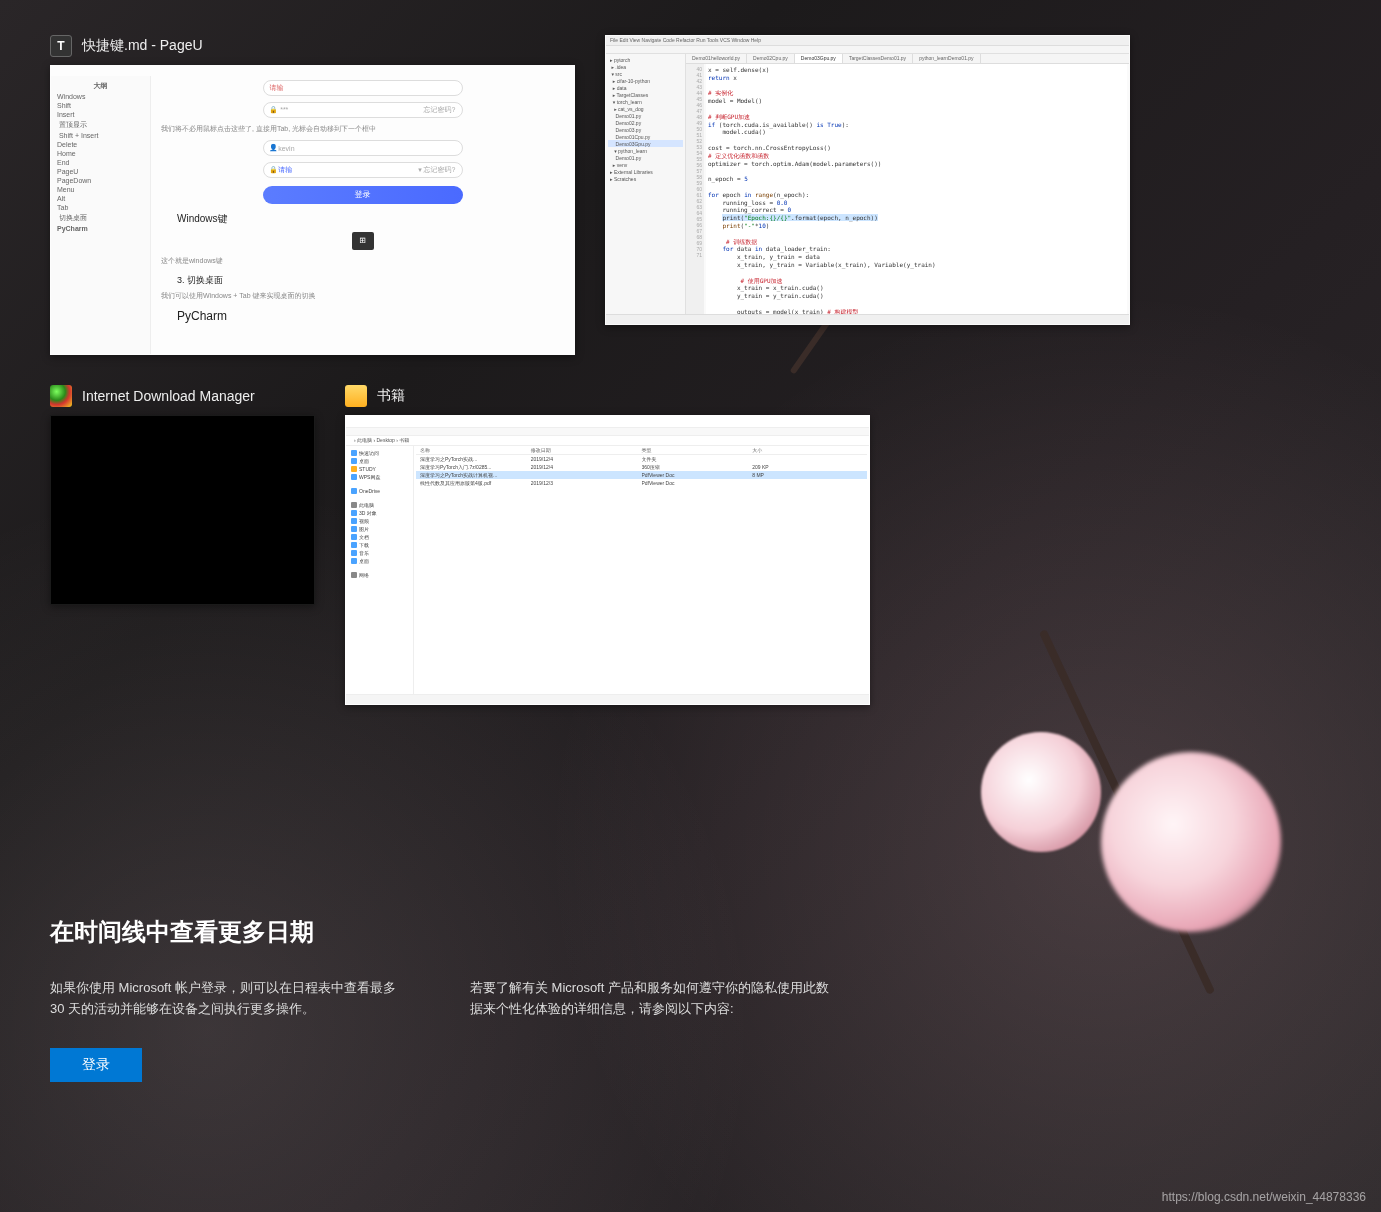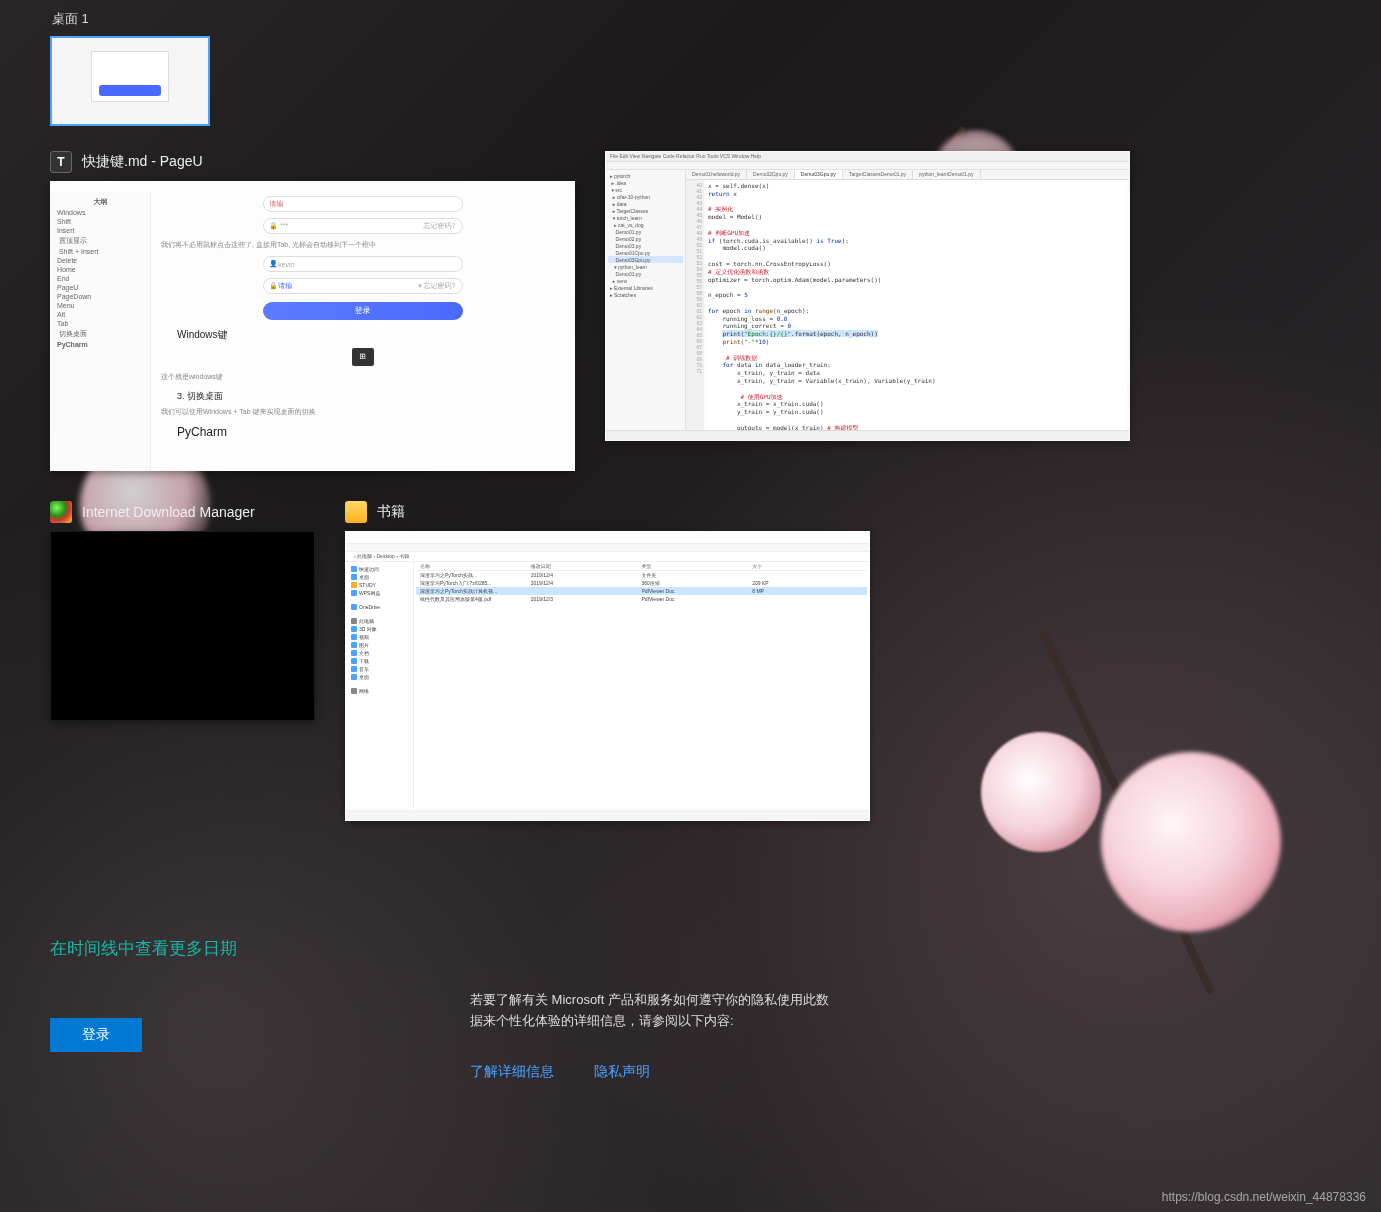--- a/index.html
+++ b/index.html
@@ -124,48 +124,41 @@
 .ex-main{position:absolute;left:70px;top:30px;right:2px;bottom:10px;background:#fff;font-size:5px;color:#444;}
 .ex-cols{display:flex;border-bottom:1px solid #eee;color:#666;padding:1px 4px;}
 .ex-cols span{flex:1;}
 .ex-row{display:flex;padding:1px 4px;}
 .ex-row span{flex:1;white-space:nowrap;overflow:hidden;}
 .ex-row.sel{background:#cce5ff;}
 .ex-status{position:absolute;bottom:0;left:0;right:0;height:10px;background:#f5f5f5;border-top:1px solid #eee;}
 
 
 .timeline-section { position:absolute; bottom:130px; left:50px; right:50px; }
-.timeline-title { font-size: 17px; font-weight: 400; color:#14b8a6; margin-bottom: 30px; }
+.timeline-title { font-size: 24px; font-weight: 700; color:#ffffff; margin-bottom: 30px; }
 .timeline-cols { display:flex; gap:60px; }
 .timeline-col { width: 360px; font-size: 13px; color:#ddd; line-height:1.6; }
 .timeline-actions { margin-top: 28px; display:flex; gap:40px; align-items:center;}
 .login-btn { background:#0078d4; color:#fff; padding:8px 32px; font-size:14px; border:none; cursor:pointer;}
 .link-btn { color:#4aa3ff; font-size:14px; cursor:pointer; }
 
 .source-url { position:absolute; bottom:8px; right:15px; font-size:12px; color:rgba(255,255,255,0.55);}
 </style>
 </head>
 <body>
 
 <div class="bg-overlay"></div>
 <div class="branch b1"></div>
 <div class="branch b2"></div>
 <div class="flower f1"></div>
 <div class="flower f2"></div>
 <div class="flower f3"></div>
 <div class="flower f4"></div>
 
 <div class="desktops-row">
-  <div class="desktop-item">
-    <div class="desktop-label">桌面 1</div>
-    <div class="desktop-thumb active dt1">
-      <div class="dt1-inner"></div>
-        <div class="dt1-btn"></div>
-    </div>
-  </div>
 </div>
 
 <div class="windows-area">
 
   <div class="window-tile">
     <div class="window-header">
       <div class="app-icon typora">
           <span>T</span>
         </div>
       <div class="window-title">快捷键.md - PageU</div>
@@ -388,27 +381,24 @@
       <div class="ex-status"></div>
     </div>
   </div>
 
 </div>
 
 <div class="timeline-section">
   <div class="timeline-title">在时间线中查看更多日期</div>
   <div class="timeline-cols">
     <div class="timeline-col">
+      <div>如果你使用 Microsoft 帐户登录，则可以在日程表中查看最多 30 天的活动并能够在设备之间执行更多操作。</div>
       <div class="timeline-actions">
         <button class="login-btn">登录</button>
       </div>
     </div>
     <div class="timeline-col">
       <div>若要了解有关 Microsoft 产品和服务如何遵守你的隐私使用此数据来个性化体验的详细信息，请参阅以下内容:</div>
-      <div class="timeline-actions">
-        <span class="link-btn">了解详细信息</span>
-        <span class="link-btn">隐私声明</span>
-      </div>
     </div>
   </div>
 </div>
 
 <div class="source-url">https://blog.csdn.net/weixin_44878336</div>
 
 </body></html>

